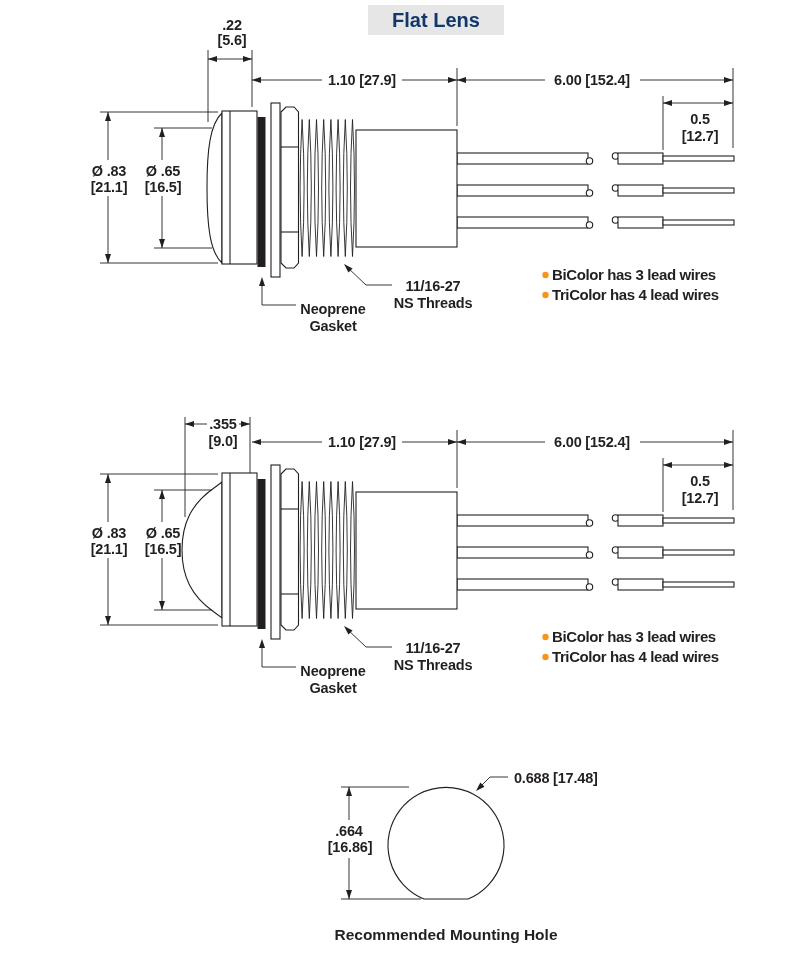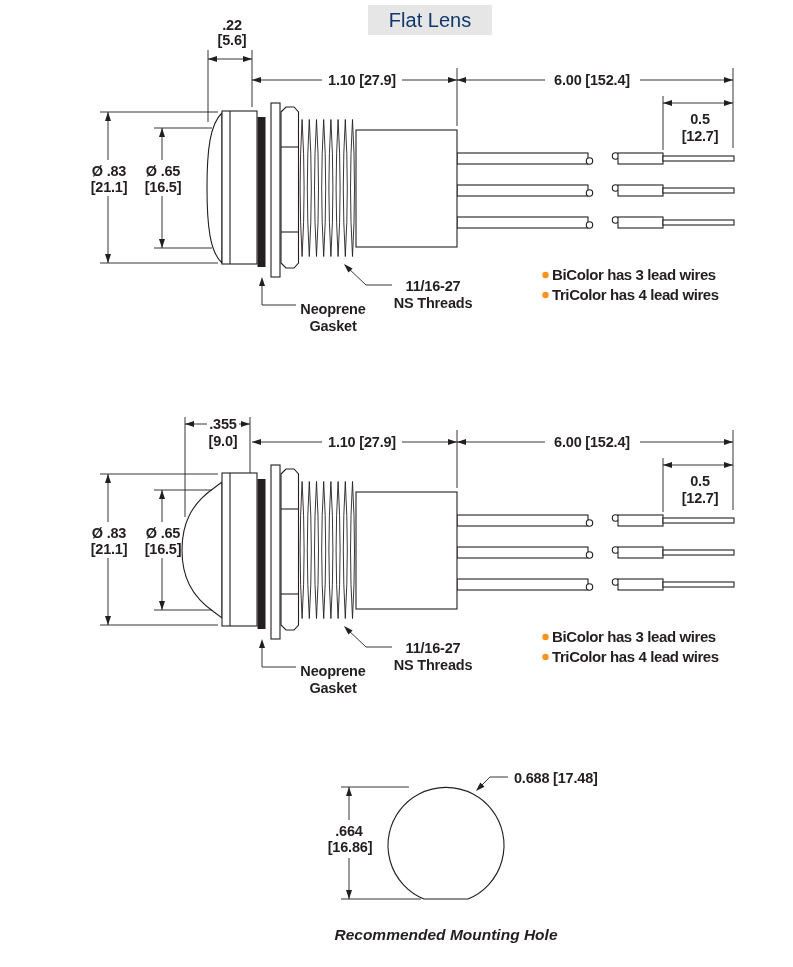--- a/index.html
+++ b/index.html
@@ -5,30 +5,30 @@
   :root{
     --ink:#231f20; --navy:#12386b; --title-bg:#e6e6e6; --orange:#f7941e; --paper:#ffffff;
   }
   html,body{margin:0;padding:0;background:#fff;}
   .page{
     position:relative; width:793px; height:967px; background:var(--paper);
     font-family:"Liberation Sans","DejaVu Sans",sans-serif; color:var(--ink);
     overflow:hidden;
   }
   .section-title{
-    position:absolute; left:368px; width:124px; height:30px;
+    position:absolute; left:368px; width:136px; height:30px;
     background:var(--title-bg); color:var(--navy);
-    font-size:20px; font-weight:normal; text-align:center; line-height:30px;
+    font-size:20px; font-weight:bold; text-align:center; line-height:30px;
     letter-spacing:0px;
   }
   .section-title.flat{ top:5px; }
   .section-title.domed{ top:367px; }
   .caption{
     position:absolute; left:296px; top:926px; width:300px;
-    font-size:15.5px; font-weight:bold; text-align:center; color:var(--ink);font-style:italic;
+    font-size:15.5px; font-weight:bold; text-align:center; color:var(--ink);
   }
   svg{ position:absolute; left:0; display:block; }
   svg.flat{ top:0; }
   svg.domed{ top:362px; }
   svg.hole{ top:750px; }
   .ln{ stroke:var(--ink); stroke-width:1.1; fill:none; }
   .thin{ stroke:var(--ink); stroke-width:0.9; fill:none; }
   .fw{ fill:#fff; stroke:var(--ink); stroke-width:1.1; }
   .solid{ fill:var(--ink); stroke:none; }
   .ah{ fill:var(--ink); stroke:none; }

